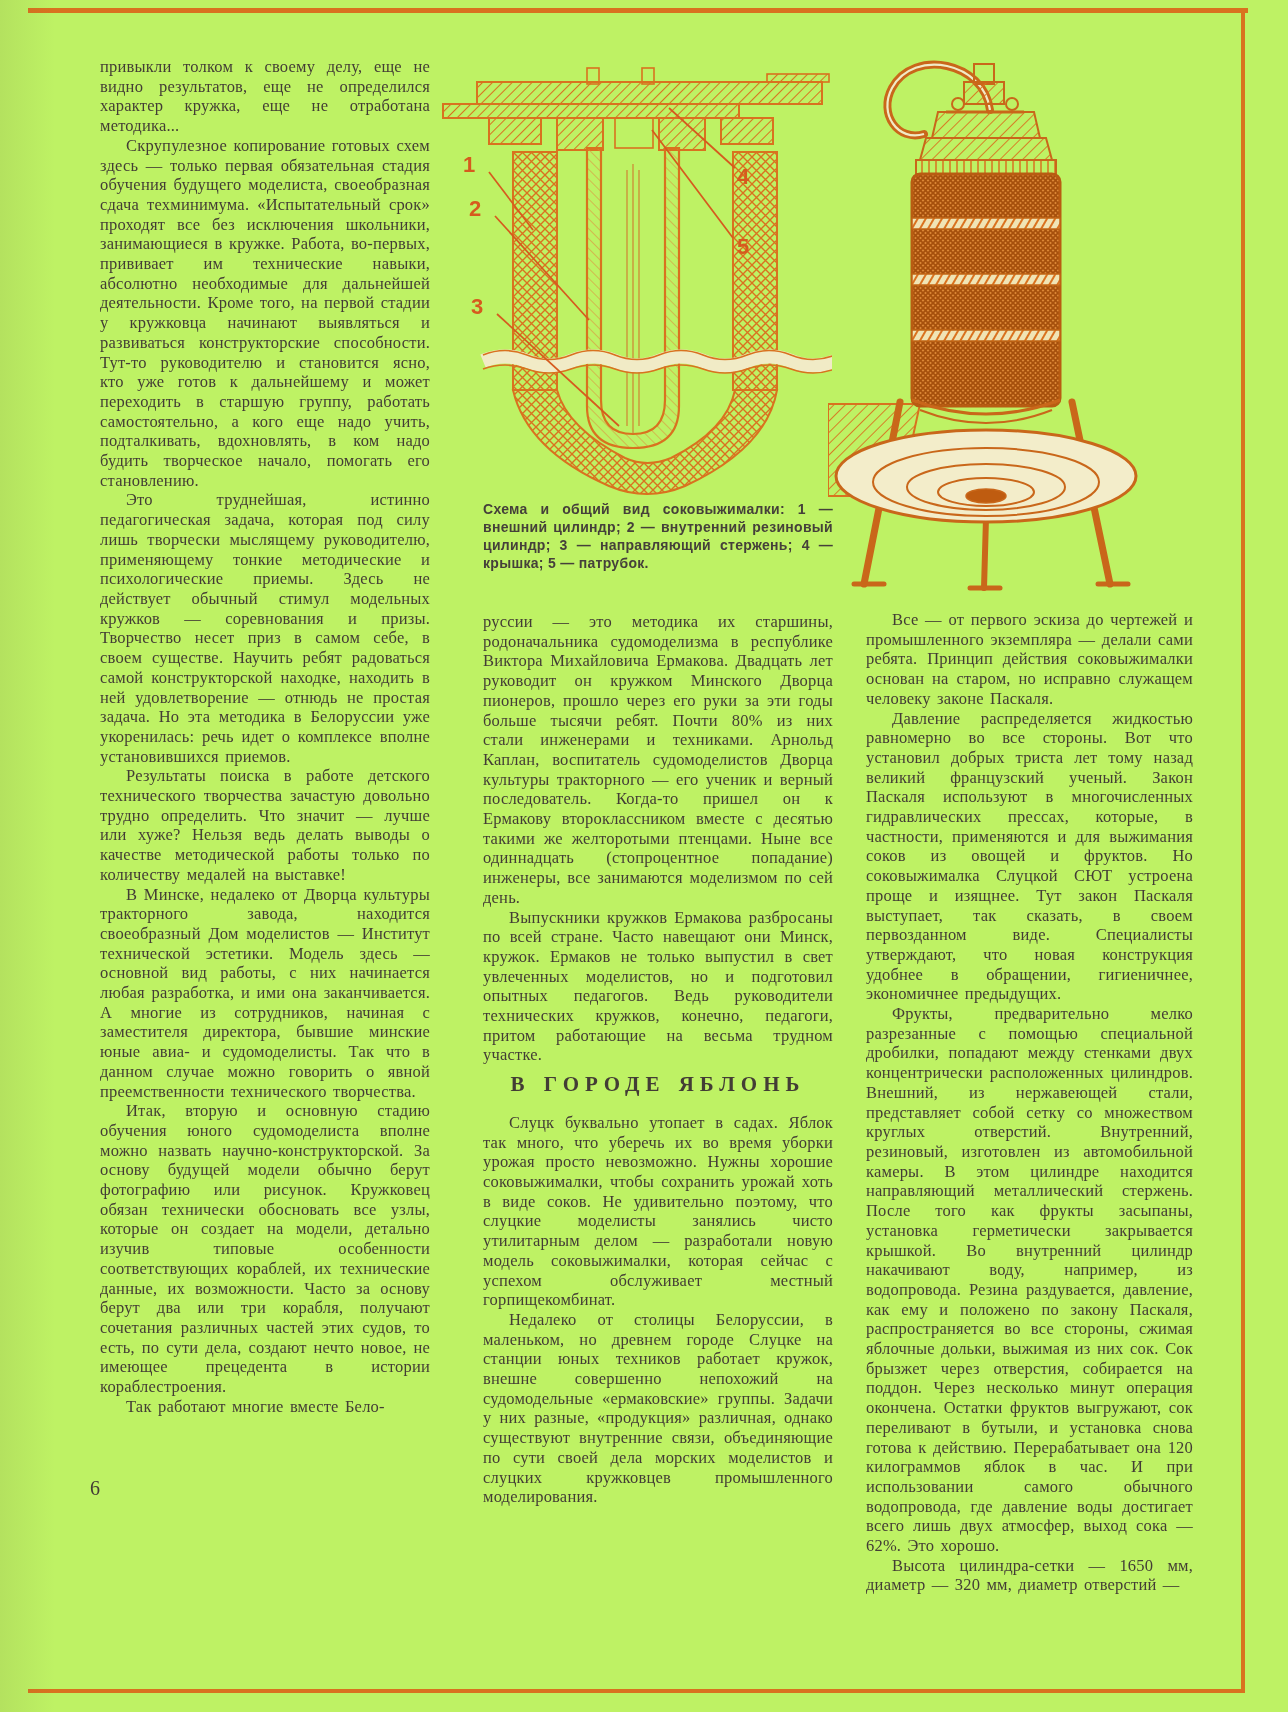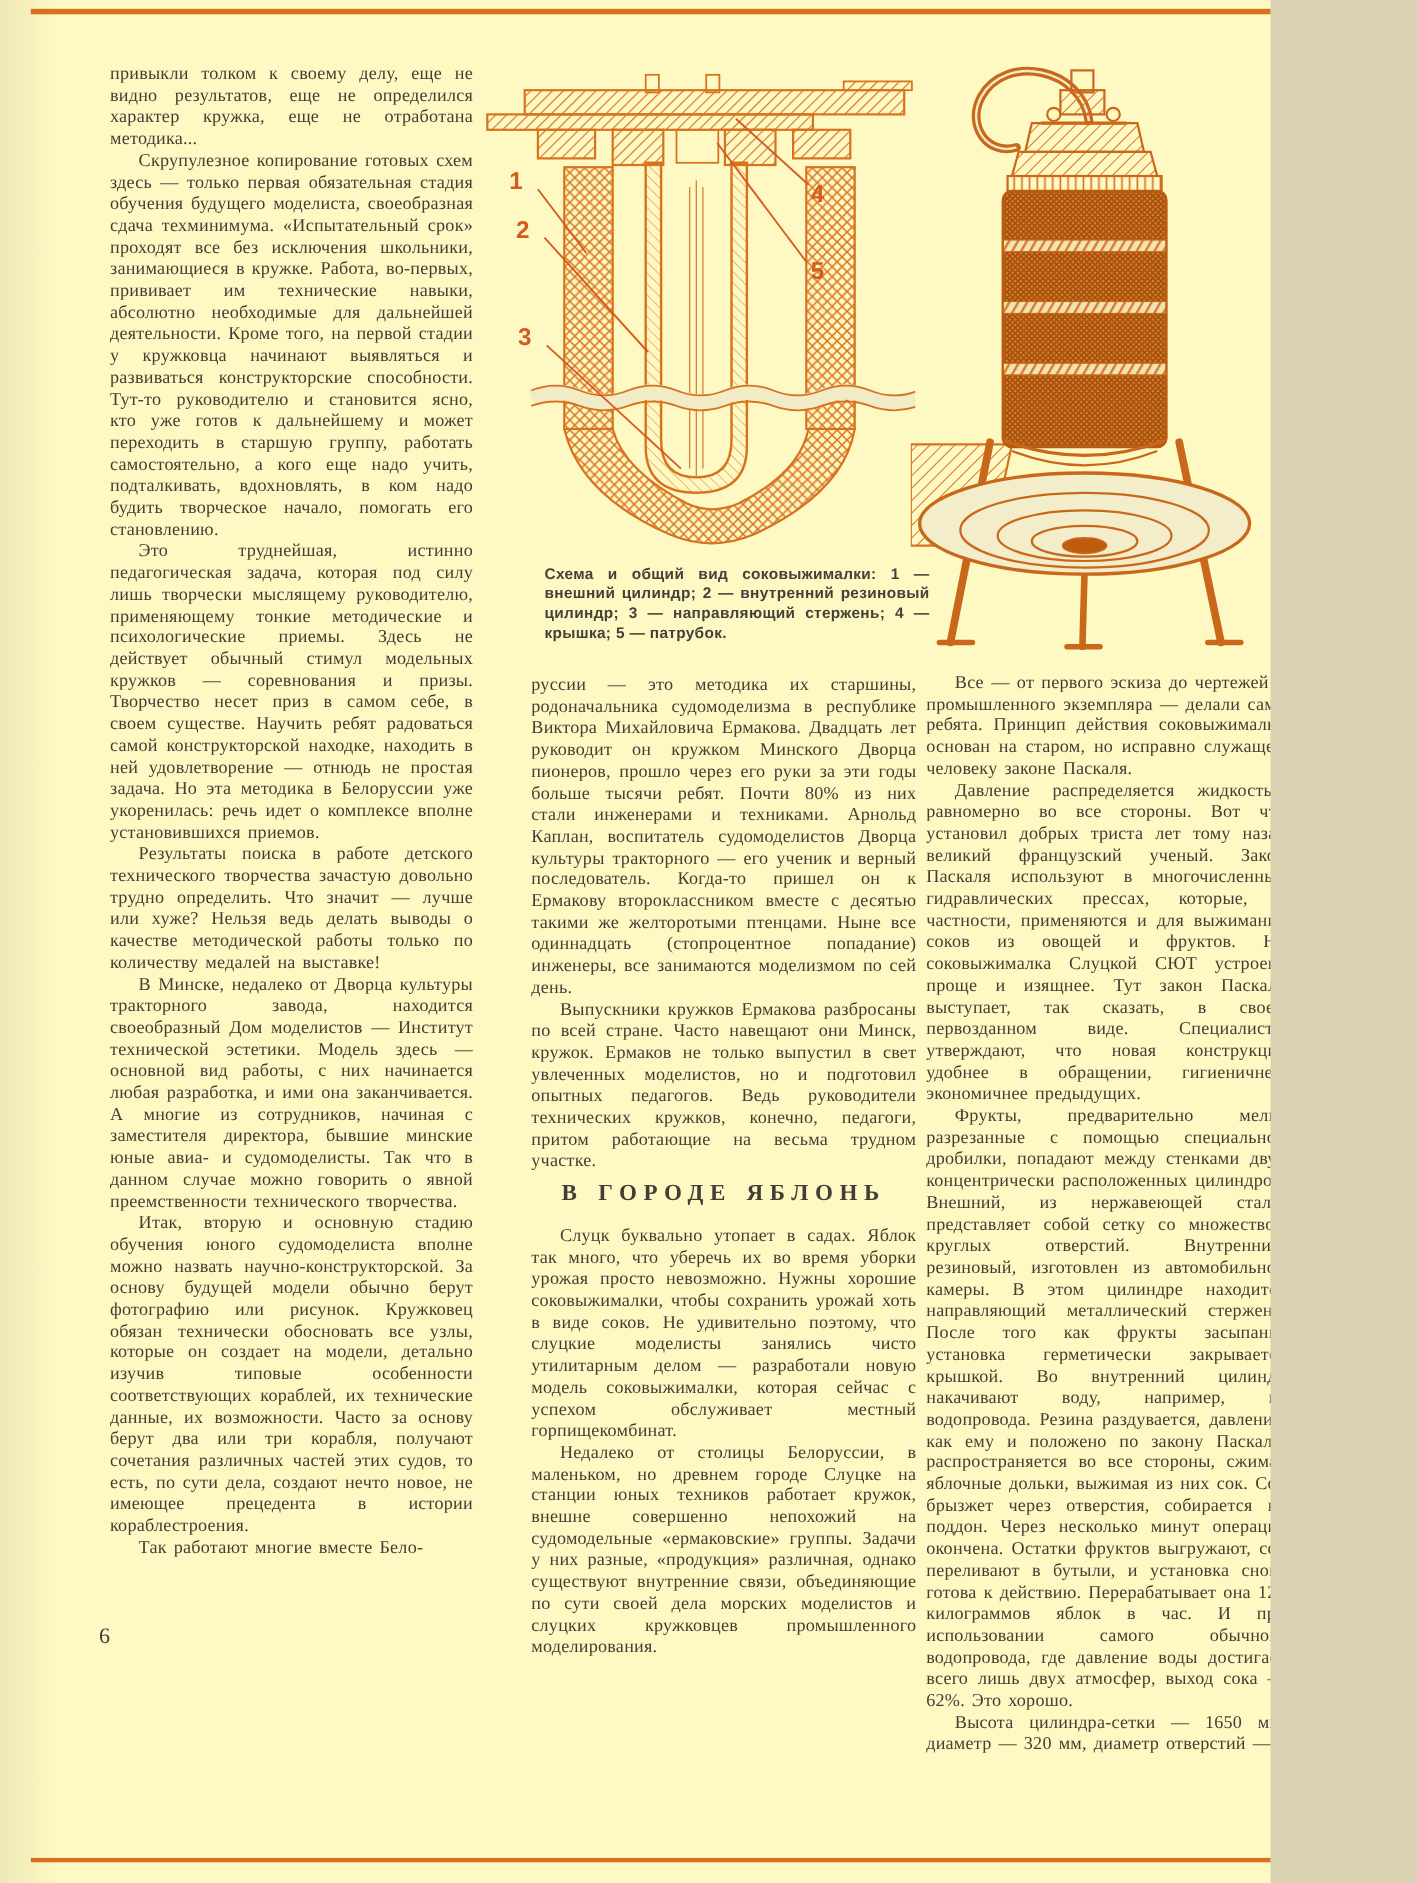--- a/index.html
+++ b/index.html
@@ -1,43 +1,43 @@
 <!DOCTYPE html>
 <html lang="ru"><head>
 <meta charset="utf-8">
 <style>
   html,body{margin:0;padding:0;background:#d8d2b2;}
   .page{
     position:relative;
-    width:1155px;height:1712px;
-    background:#fef9c3;
+    width:1288px;height:1712px;
+    background:#bef264;
     overflow:hidden;
     font-family:"Liberation Serif","DejaVu Serif",serif;
     color:#433d35;
   }
   .page::before{ 
     content:"";position:absolute;left:0;top:0;width:55px;height:100%;
     background:linear-gradient(to right, rgba(90,80,50,.10), rgba(90,80,50,0));
     pointer-events:none;z-index:5;
   }
   .frame{position:absolute;background:#d9721f;z-index:4;}
   .frame-top{left:28px;top:8px;width:1220px;height:5px;}
   .frame-right{left:1241px;top:8px;width:4px;height:1684px;}
   .frame-bottom{left:28px;top:1689px;width:1217px;height:4px;}
 
   .col{position:absolute;text-align:justify;font-size:16.5px;line-height:19.7px;
        letter-spacing:.2px;word-spacing:2px;}
   .col-left{left:100px;top:57px;width:330px;}
   .col-mid{left:483px;top:612px;width:350px;}
-  .col-right{left:842px;top:610px;width:327px;}
+  .col-right{left:866px;top:610px;width:327px;}
   .para{margin:0;text-indent:26px;}
   .no-indent-first .para:first-child{text-indent:0;}
 
   .caption{
-    position:absolute;left:483px;top:500px;width:350px;margin:12px;
+    position:absolute;left:483px;top:500px;width:350px;margin:0;
     font-family:"Liberation Sans","DejaVu Sans",sans-serif;
     font-weight:bold;font-size:14px;line-height:18px;
     text-align:justify;letter-spacing:.3px;color:#45403a;
   }
   .heading{
     margin:10px 0 18px 0;text-align:center;text-indent:0;
     font-size:21px;font-weight:bold;letter-spacing:6px;
     font-family:"Liberation Serif","DejaVu Serif",serif;color:#433d35;
   }
   .fig{position:absolute;margin:0;}

